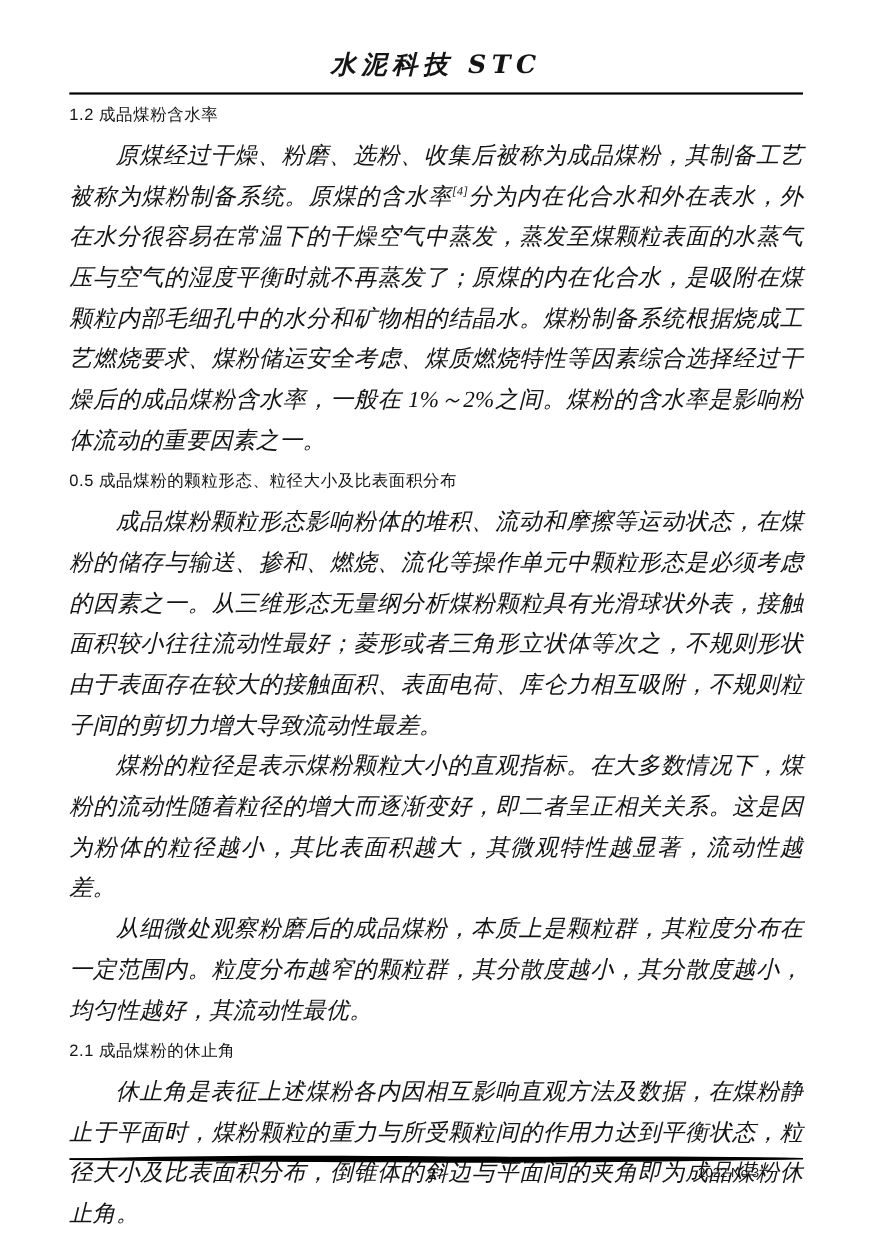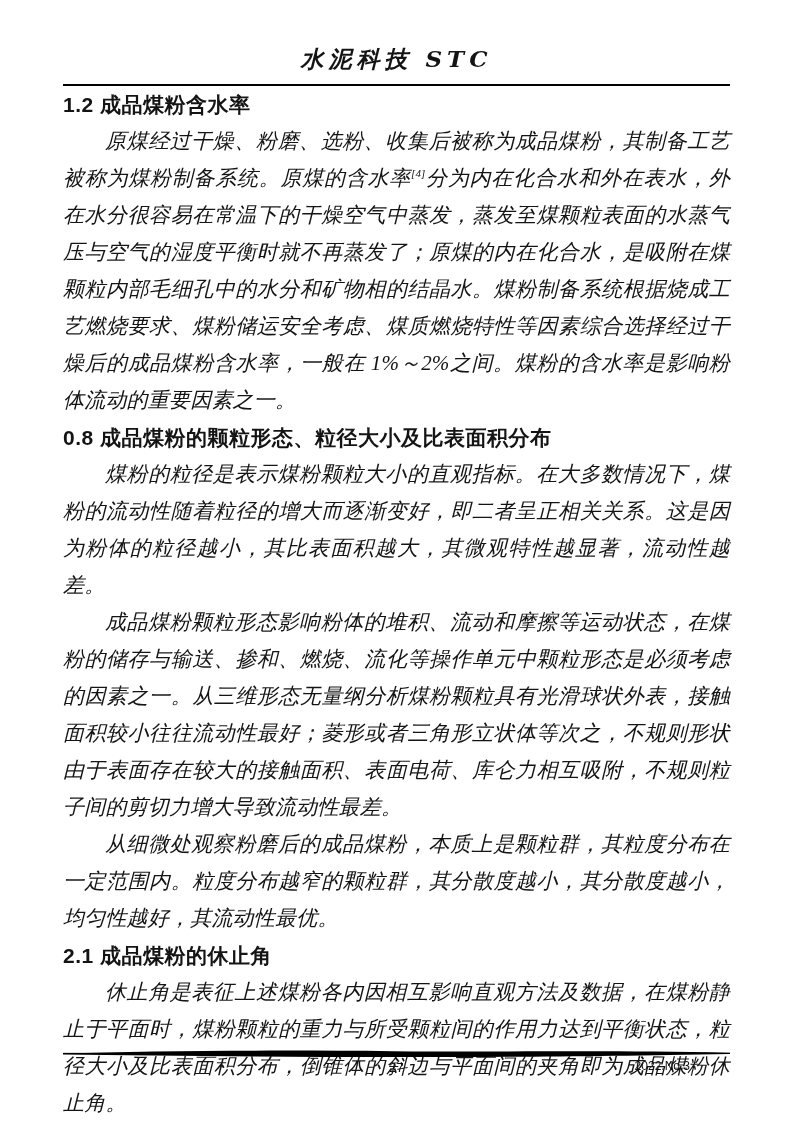--- a/index.html
+++ b/index.html
@@ -28,22 +28,22 @@
     letter-spacing: 5px;
   }
   .header-rule {
     margin-top: 8px;
     height: 0;
     border-bottom: 2.5px solid #000000;
   }
   .sec-h {
     margin: 0;
     font-family: "Liberation Sans", "DejaVu Sans", sans-serif;
-    font-weight: bold;
-    font-size: 21px;
+    font-weight: normal;
+    font-size: 15px;
     line-height: 37px;
     letter-spacing: 0.5px;
   }
   .body-p {
     margin: 0;
     font-family: "Liberation Serif", "DejaVu Serif", serif;
     font-size: 21px;
     line-height: 37px;
     text-align: justify;
     text-indent: 42px;
@@ -93,25 +93,25 @@
   <div class="content">
 
     <div class="journal-title">水泥科技 STC</div>
 
     <div class="header-rule"></div>
 
     <h2 class="sec-h">1.2 成品煤粉含水率</h2>
 
     <p class="body-p"><span>原煤经过干燥、粉磨、选粉、收集后被称为成品煤粉，其制备工艺被称为煤粉制备系统。原煤的含水率</span><sup class="cite">[4]</sup><span>分为内在化合水和外在表水，外在水分很容易在常温下的干燥空气中蒸发，蒸发至煤颗粒表面的水蒸气压与空气的湿度平衡时就不再蒸发了；原煤的内在化合水，是吸附在煤颗粒内部毛细孔中的水分和矿物相的结晶水。煤粉制备系统根据烧成工艺燃烧要求、煤粉储运安全考虑、煤质燃烧特性等因素综合选择经过干燥后的成品煤粉含水率，一般在 1%～2%之间。煤粉的含水率是影响粉体流动的重要因素之一。</span></p>
 
-    <h2 class="sec-h">0.8 成品煤粉的颗粒形态、粒径大小及比表面积分布</h2>
+    <h2 class="sec-h">0.5 成品煤粉的颗粒形态、粒径大小及比表面积分布</h2>
+
+    <p class="body-p">成品煤粉颗粒形态影响粉体的堆积、流动和摩擦等运动状态，在煤粉的储存与输送、掺和、燃烧、流化等操作单元中颗粒形态是必须考虑的因素之一。从三维形态无量纲分析煤粉颗粒具有光滑球状外表，接触面积较小往往流动性最好；菱形或者三角形立状体等次之，不规则形状由于表面存在较大的接触面积、表面电荷、库仑力相互吸附，不规则粒子间的剪切力增大导致流动性最差。</p>
 
     <p class="body-p">煤粉的粒径是表示煤粉颗粒大小的直观指标。在大多数情况下，煤粉的流动性随着粒径的增大而逐渐变好，即二者呈正相关关系。这是因为粉体的粒径越小，其比表面积越大，其微观特性越显著，流动性越差。</p>
-
-    <p class="body-p">成品煤粉颗粒形态影响粉体的堆积、流动和摩擦等运动状态，在煤粉的储存与输送、掺和、燃烧、流化等操作单元中颗粒形态是必须考虑的因素之一。从三维形态无量纲分析煤粉颗粒具有光滑球状外表，接触面积较小往往流动性最好；菱形或者三角形立状体等次之，不规则形状由于表面存在较大的接触面积、表面电荷、库仑力相互吸附，不规则粒子间的剪切力增大导致流动性最差。</p>
 
     <p class="body-p">从细微处观察粉磨后的成品煤粉，本质上是颗粒群，其粒度分布在一定范围内。粒度分布越窄的颗粒群，其分散度越小，其分散度越小，均匀性越好，其流动性最优。</p>
 
     <h2 class="sec-h">2.1 成品煤粉的休止角</h2>
 
     <p class="body-p">休止角是表征上述煤粉各内因相互影响直观方法及数据，在煤粉静止于平面时，煤粉颗粒的重力与所受颗粒间的作用力达到平衡状态，粒径大小及比表面积分布，倒锥体的斜边与平面间的夹角即为成品煤粉休止角。</p>
 
   </div>
 
   <div class="footer">

